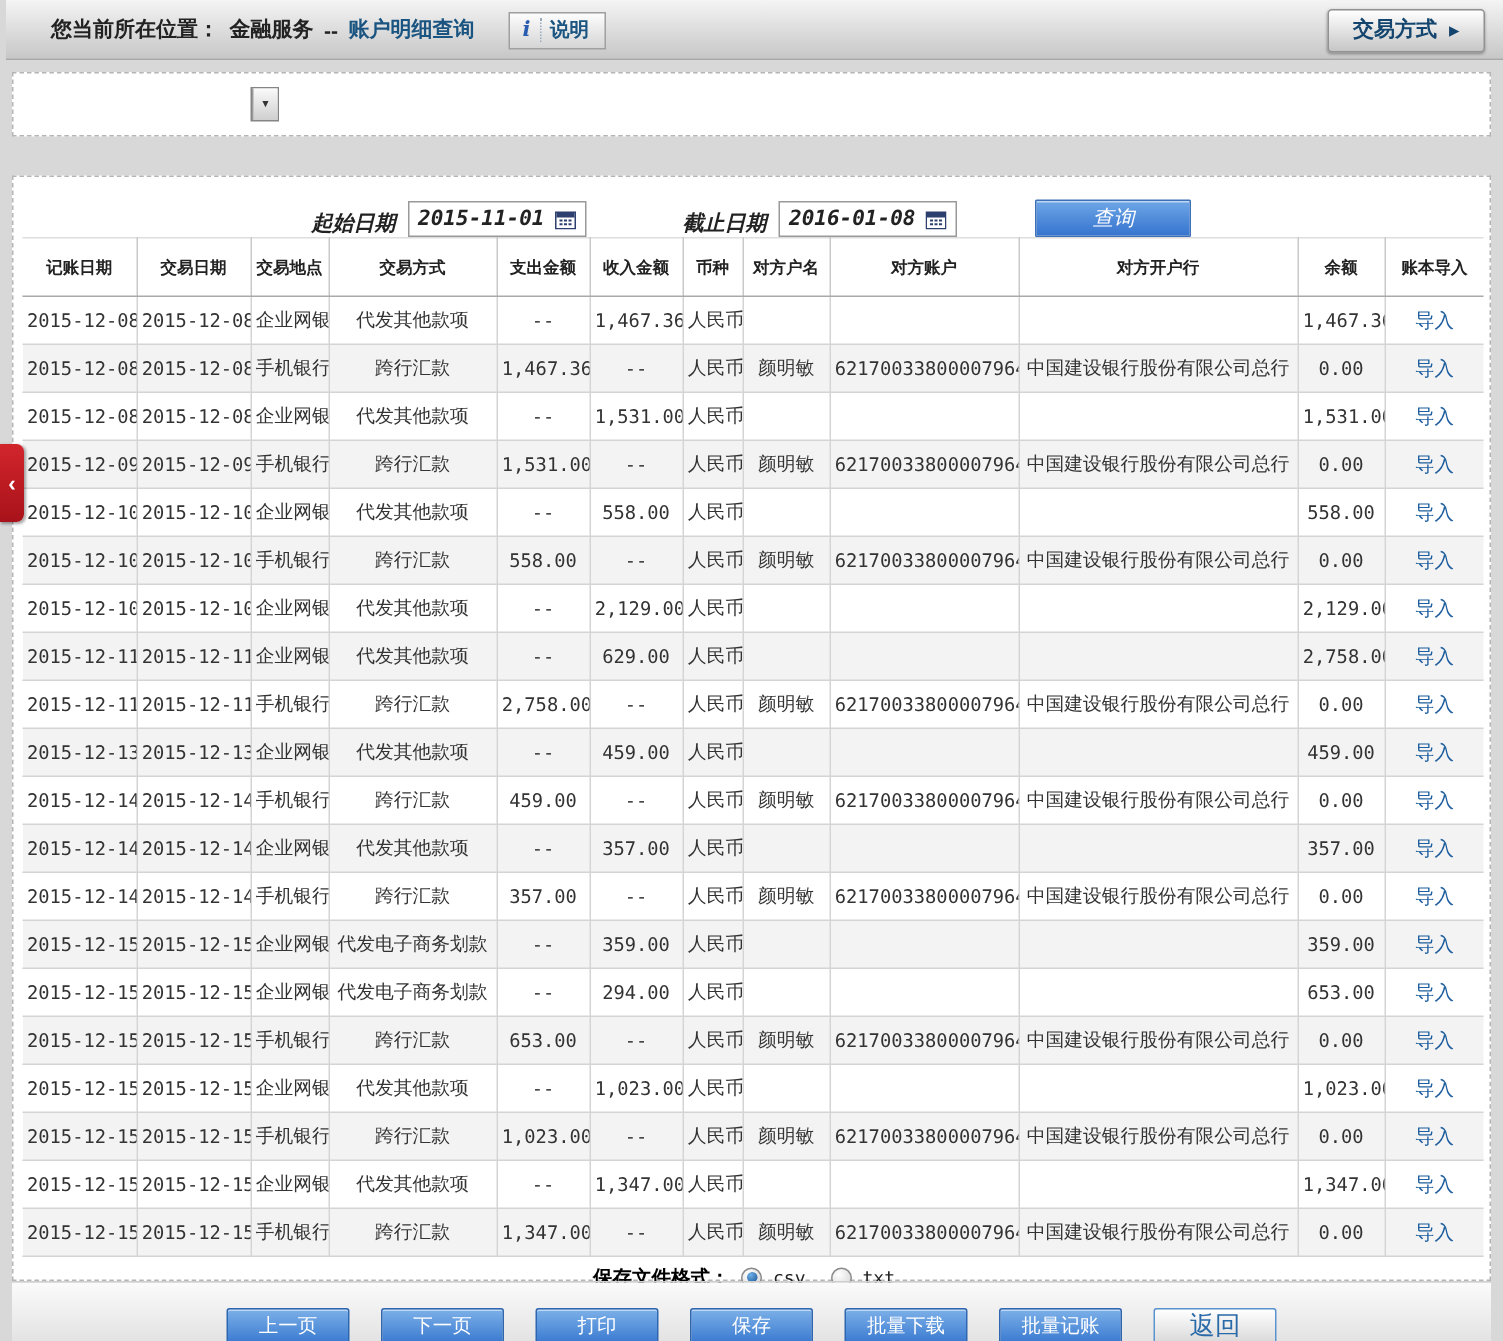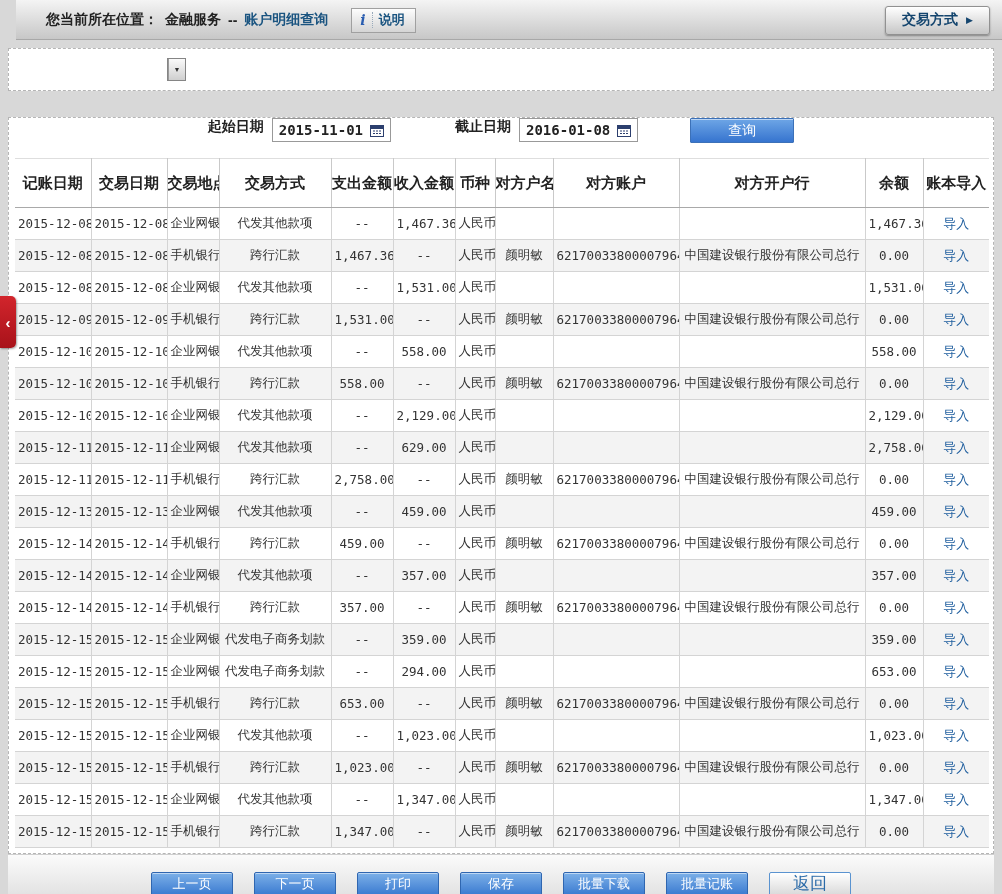--- a/index.html
+++ b/index.html
@@ -6,21 +6,21 @@
   html,body { width:1002px; height:894px; }
   body {
     position:relative;
     background:#d8d8d8;
     font-family:"Liberation Sans","DejaVu Sans",sans-serif;
     overflow:hidden;
   }
 
   
   .topbar {
-    position:absolute; top:0; left:16px; right:0; height:40px;
+    position:absolute; top:0; left:4px; right:0; height:40px;
     background:linear-gradient(#f4f4f4,#c7c7c7);
     border-bottom:1px solid #a8a8a8;
     padding-left:28px;
   }
   .breadcrumb {
     position:absolute; left:30px; top:0; height:40px;
     display:flex; align-items:center; gap:7px;
     font-size:14px; font-weight:bold; color:#222;
   }
   .breadcrumb .page-link { color:#1a5480; }
@@ -71,21 +71,21 @@
     display:flex; align-items:center; justify-content:center;
     font-size:7px; color:#333;
   }
 
   
   .main-panel {
     position:absolute; left:8px; right:8px; top:117px; height:737px;
     background:#fff; border:1px dashed #b5b5b5;
   }
   .filter-row {
-    height:40px; display:flex; align-items:flex-start; justify-content:center;
+    height:40px; display:flex; align-items:flex-end; justify-content:center;font-style:italic;
   }
   .filter-row .flabel { font-size:14px; font-weight:bold; color:#222; margin-right:8px; }
   .datebox {
     display:inline-flex; align-items:center; gap:7px;
     border:1px solid #999; background:#fff; padding:10px 6px; height:24px;
     font-family:"DejaVu Sans Mono","Liberation Mono",monospace;
     font-weight:bold; font-size:14px; color:#222; cursor:pointer;
   }
   .gap-mid { width:64px; }
   .gap-btn { width:52px; }
@@ -95,21 +95,21 @@
     border:1px solid #3c71b8; border-radius:1px;
     box-shadow:inset 0 1px 0 rgba(255,255,255,.55);
     color:#fff; font-size:14px; text-align:center; line-height:23px;
   }
 
   
   table.tx {
     width:974px; margin:0 6px; border-collapse:collapse; table-layout:fixed;
   }
   table.tx th {
-    height:49px; font-size:15px; font-weight:bold; color:#222;
+    height:39px; font-size:11px; font-weight:bold; color:#222;
     border:1px solid #c9c9c9; border-top:1px solid #dedede;
     border-bottom:1px solid #a9a9a9; background:#fff;
     overflow:hidden; white-space:nowrap;
   }
   table.tx td {
     height:32px; font-size:12.5px; color:#333; text-align:center;
     border:1px solid #d4d4d4; padding:0 3px;
     overflow:hidden; white-space:nowrap;
   }
   table.tx th:first-child, table.tx td:first-child { border-left:none; }

